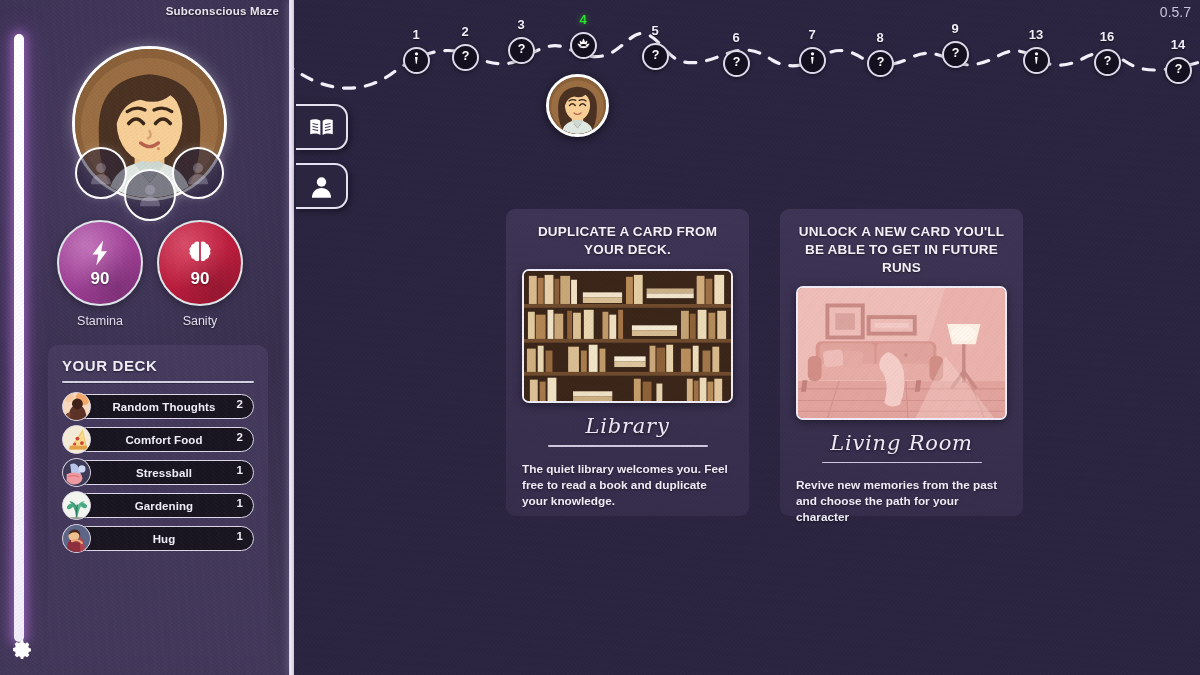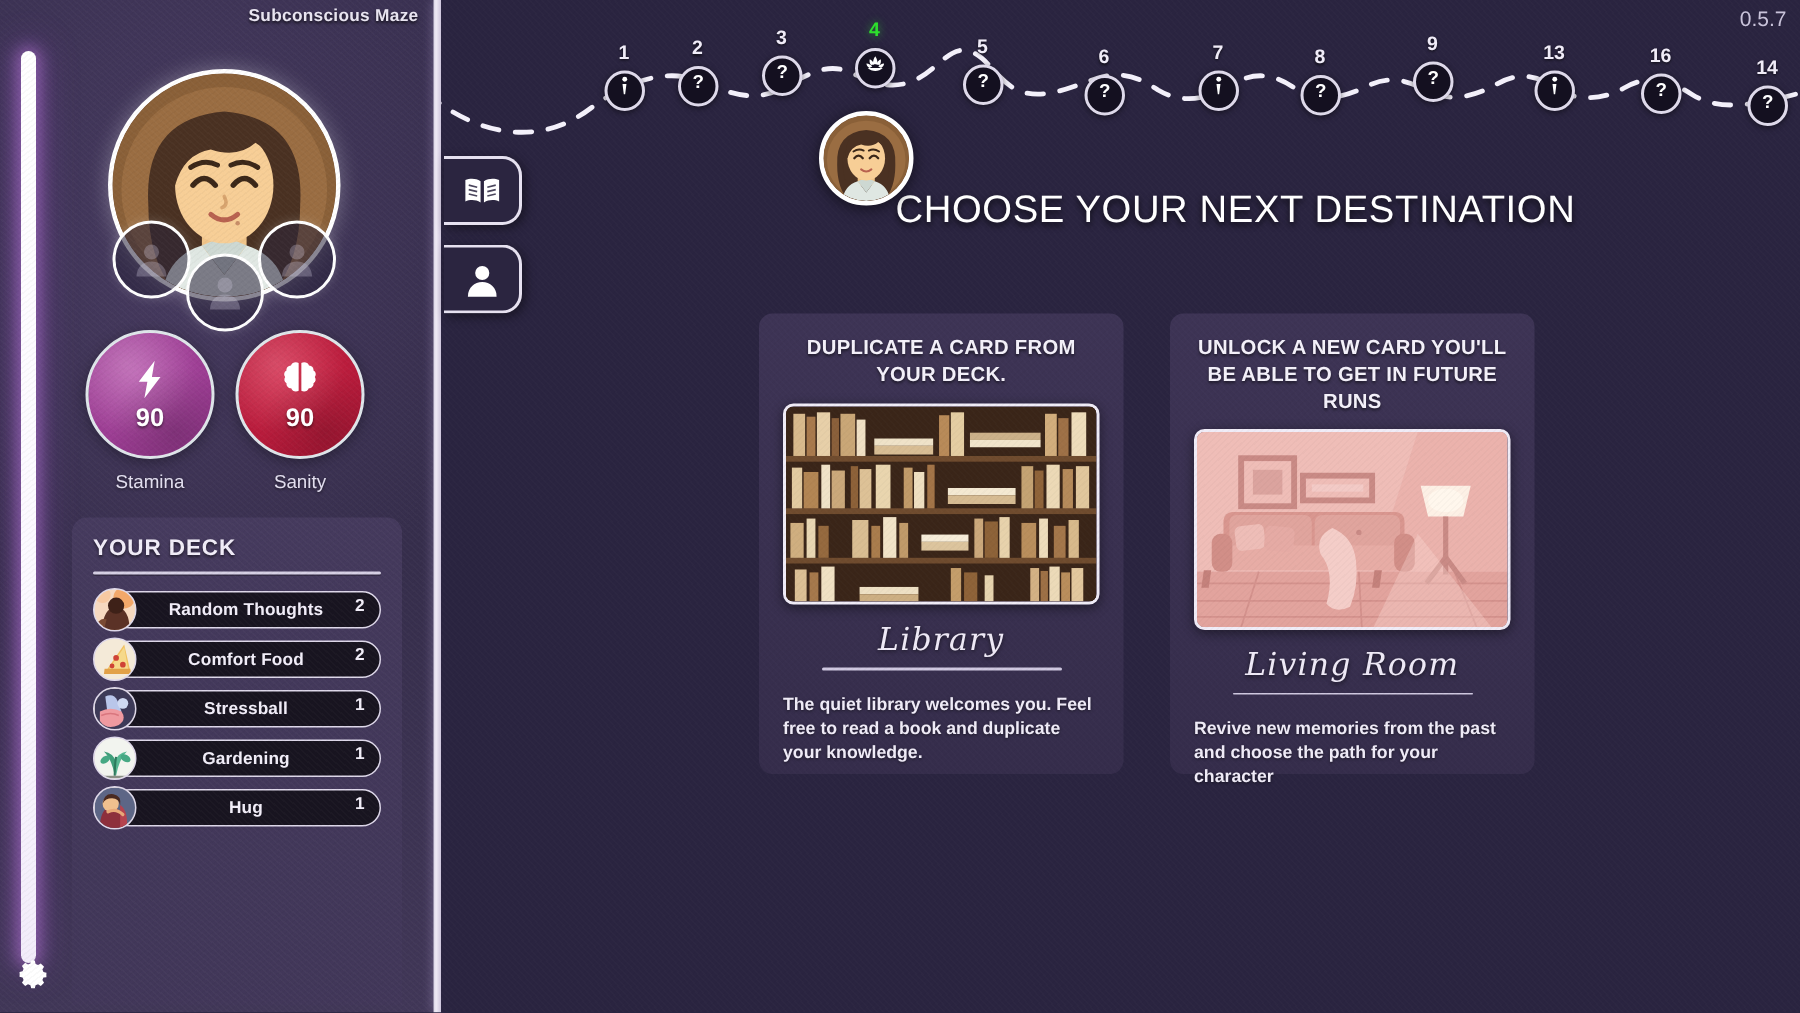--- a/index.html
+++ b/index.html
@@ -620,21 +620,20 @@
           <path d="M74 44 Q79 62 74 78 Q80 60 76 42Z" fill="#4a3122"></path>
           <path d="M36 50 q5 -6 10 0" stroke="#3b2718" stroke-width="2.6" fill="none" stroke-linecap="round"></path>
           <path d="M54 50 q5 -6 10 0" stroke="#3b2718" stroke-width="2.6" fill="none" stroke-linecap="round"></path>
           <path d="M35 42 q6 -4 12 -1" stroke="#3b2718" stroke-width="2.2" fill="none" stroke-linecap="round"></path>
           <path d="M53 41 q6 -3 12 1" stroke="#3b2718" stroke-width="2.2" fill="none" stroke-linecap="round"></path>
           <path d="M44 63 q6 5 12 0" stroke="#b8614f" stroke-width="2.4" fill="none" stroke-linecap="round"></path>
         </g>
       </svg>
     </div>
 
-    <div id="main-title">CHOOSE YOUR NEXT DESTINATION</div>
 
     <div class="dest-card" id="dest-0">
       <div class="dest-head">DUPLICATE A CARD FROM YOUR DECK.</div>
       <div class="dest-img">
         <svg viewBox="0 0 211 134" preserveAspectRatio="none">
           <rect width="211" height="134" fill="#4e3423"></rect>
           <g>
             <rect x="0" y="0" width="211" height="34" fill="#3a2518"></rect>
             <rect x="0" y="34" width="211" height="4" fill="#6f4b2e"></rect>
             <rect x="0" y="38" width="211" height="32" fill="#3a2518"></rect>

